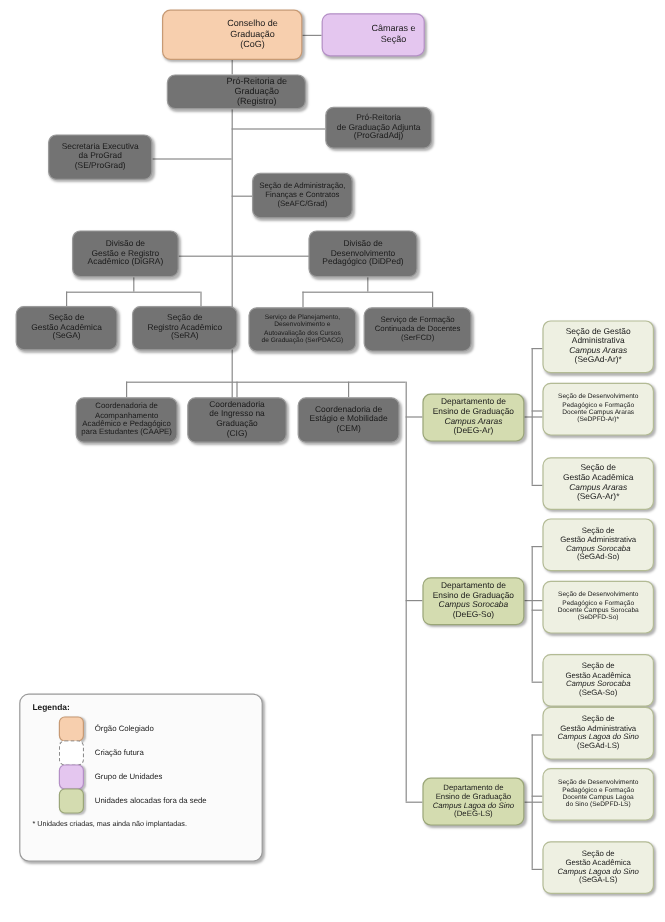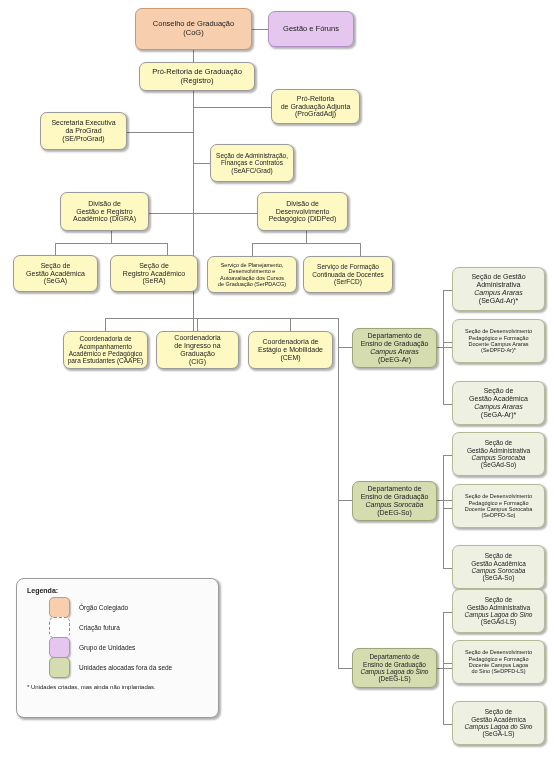--- a/index.html
+++ b/index.html
@@ -24,21 +24,21 @@
   }
   .ln.h { height: 1px; }
   .ln.v { width: 1px; }
 
   
   .box {
     position: absolute;
     box-sizing: border-box;
     border: 1px solid #9a9a9a;
     border-radius: 7px;
-    background: #fef9c3;
+    background: #737373;
     display: flex;
     align-items: center;
     justify-content: center;
     text-align: center;
     color: #1a1a1a;
     z-index: 3;
     box-shadow: 1.5px 1.5px 2px rgba(0,0,0,0.30);
     padding: 1px 2px;
     line-height: 1.14;
     overflow: hidden;
@@ -46,21 +46,21 @@
   .box .txt { display: block; width: 100%; }
 
   .box.collegiate { background: #f7cfae; border-color: #c79a74; }
   .box.group      { background: #e4c6ef; border-color: #b48fc6; }
   .box.offsite    { background: #d4dcb0; border-color: #9aa678; }
   .box.offsite-lt { background: #eef0e2; border-color: #b3bb95; }
 
   .f55 { font-size: 5.5px; }
   .f65 { font-size: 6.5px; }
   .f7  { font-size: 7px; }
-  .f75 { font-size: 7.5px; }
+  .f75 { font-size: 7.5px; padding-left: 36px; }
   em { font-style: italic; }
 
   
   #legend {
     position: absolute;
     left: 16px;
     top: 578px;
     width: 203px;
     height: 140px;
     box-sizing: border-box;
@@ -162,21 +162,21 @@
 
   <div class="box collegiate f75" style="left:135px; top:8px; width:117px; height:42px;">
     <span class="txt">
       <span>Conselho de Graduação</span><br>
       <span>(CoG)</span>
     </span>
   </div>
 
   <div class="box group f75" style="left:268px; top:11px; width:86px; height:36px;">
     <span class="txt">
-      <span>Gestão e Fóruns</span>
+      <span>Câmaras e Seção</span>
     </span>
   </div>
 
   <div class="box f75" style="left:139px; top:62px; width:116px; height:29px;">
     <span class="txt">
       <span>Pró-Reitoria de Graduação</span><br>
       <span>(Registro)</span>
     </span>
   </div>
 

